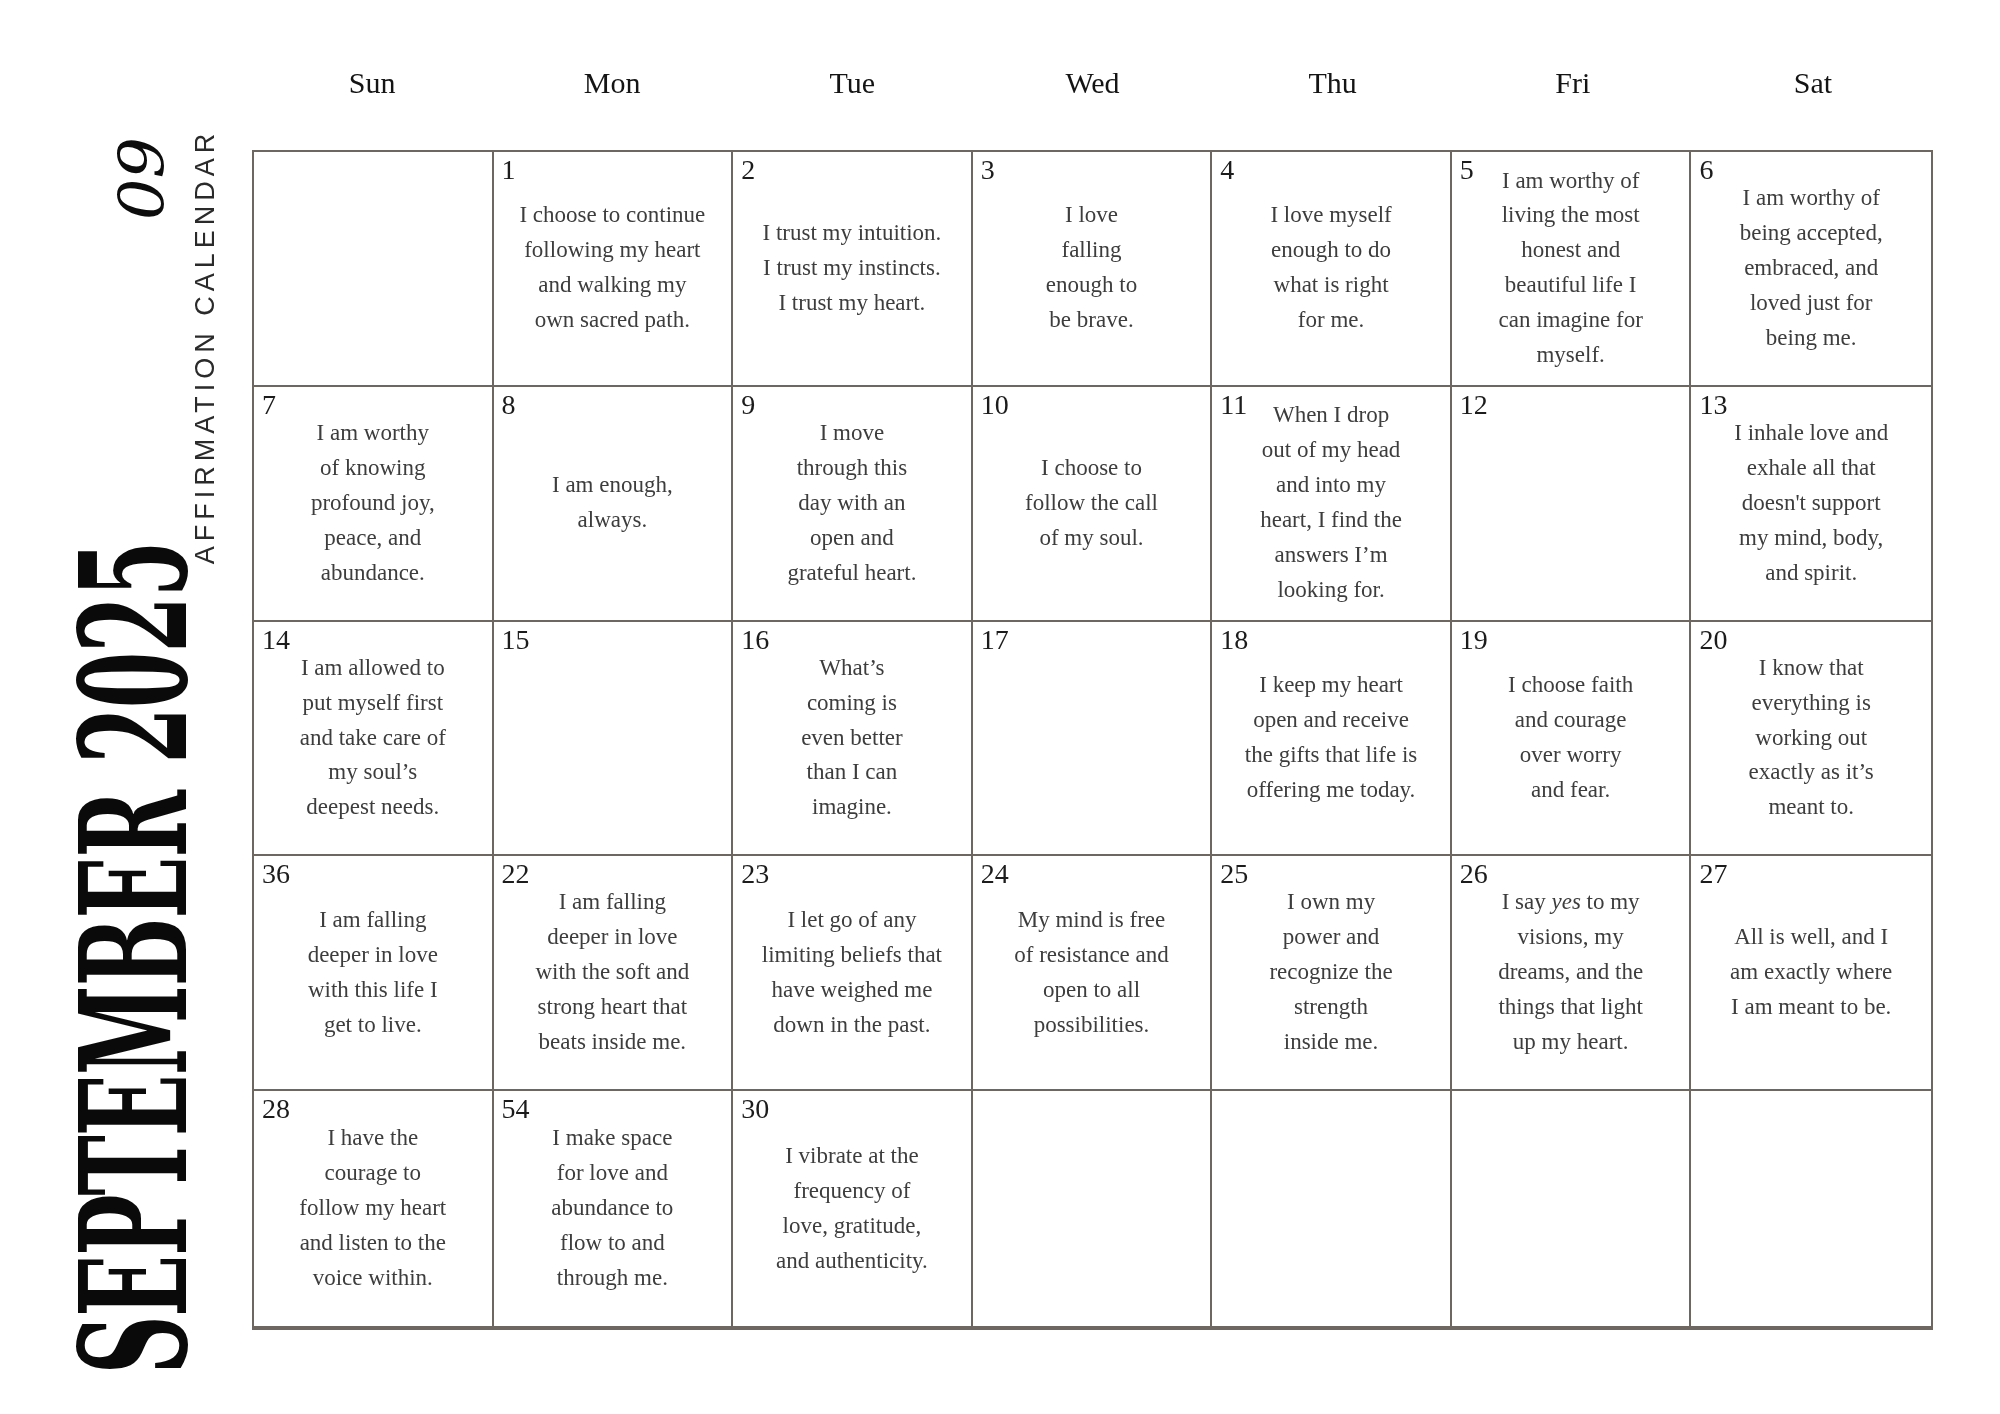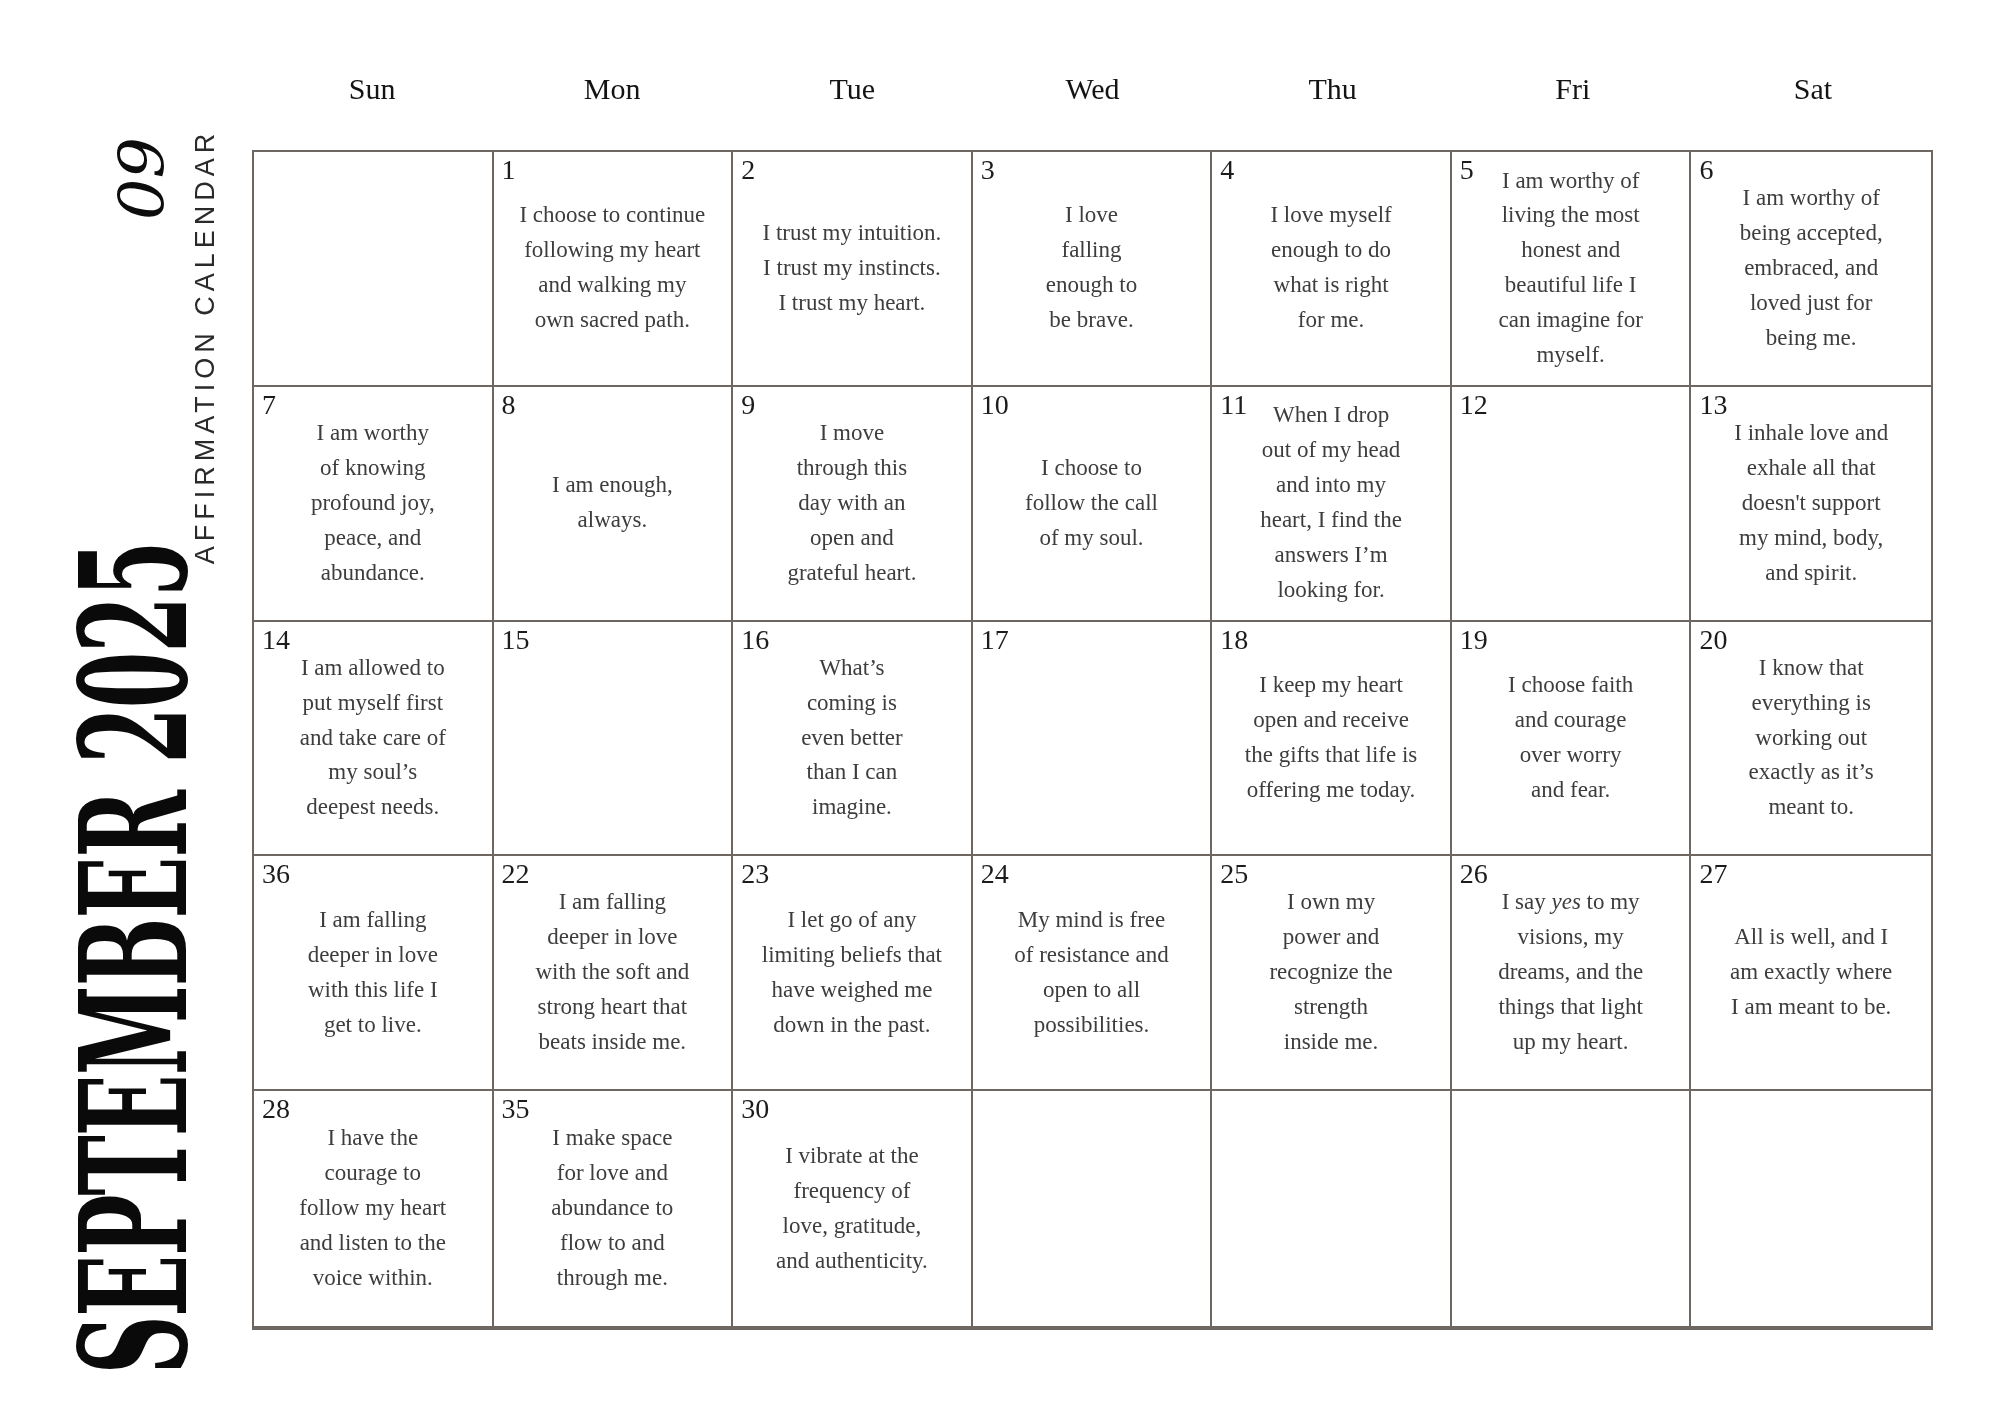--- a/index.html
+++ b/index.html
@@ -44,21 +44,21 @@
     font-family:"DejaVu Serif", serif;
     font-weight:bold;
     font-size:148px;
     color:#0a0a0a;
     letter-spacing:-2px;
     transform:rotate(-90deg) scaleX(0.55);
   }
   
   .day-headers{
     position:absolute;
-    left:252px;top:68px;width:1681px;height:42px;
+    left:252px;top:62px;width:1681px;height:42px;
     display:grid;grid-template-columns:repeat(7,1fr);
   }
   .day-header{
     display:flex;align-items:center;justify-content:center;
     font-size:30px;color:var(--head);
   }
   
   .grid{
     position:absolute;
     left:252px;top:150px;width:1681px;height:1180px;
@@ -309,21 +309,21 @@
       </div>
       <div class="cell">
         <span class="day-number">28</span>
         <p class="affirmation">I have the
 courage to
 follow my heart
 and listen to the
 voice within.</p>
       </div>
       <div class="cell">
-        <span class="day-number">35</span>
+        <span class="day-number">54</span>
         <p class="affirmation">I make space
 for love and
 abundance to
 flow to and
 through me.</p>
       </div>
       <div class="cell">
         <span class="day-number">30</span>
         <p class="affirmation">I vibrate at the
 frequency of

